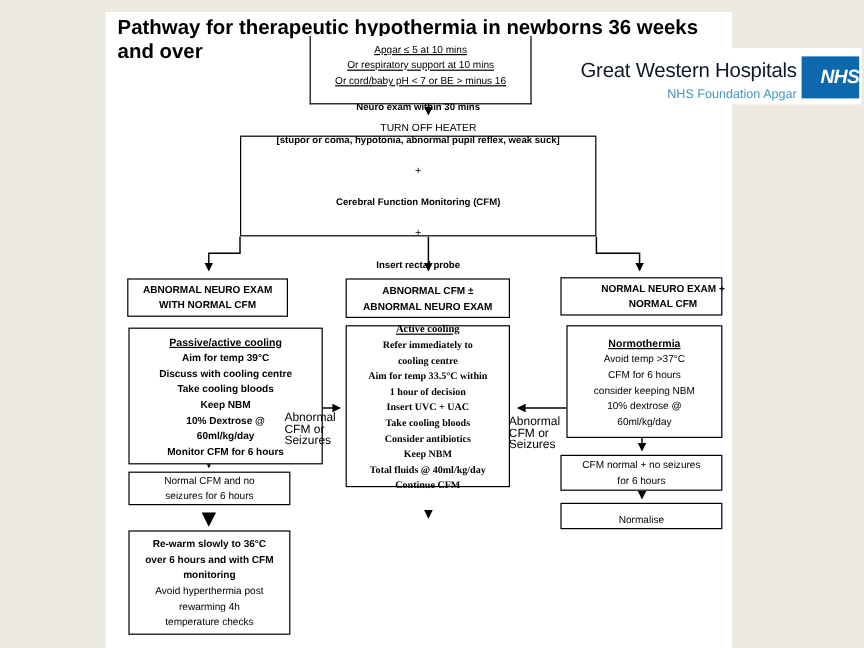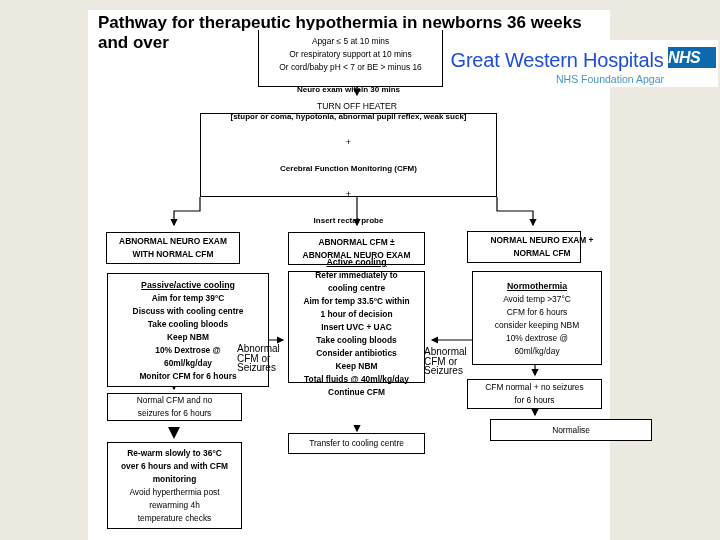--- a/index.html
+++ b/index.html
@@ -25,26 +25,26 @@
   .ln.b{font-weight:bold;}
   .ln.plus{font-size:9px;line-height:11px;}
   .boxtitle{font-size:8.8px;font-weight:bold;text-decoration:underline;line-height:14px;white-space:nowrap;}
   .heater{
     position:absolute;left:280px;top:101px;width:154px;text-align:center;
     font-size:8.6px;font-weight:normal;white-space:nowrap;
   }
   .sidelabel{position:absolute;width:44px;font-size:10px;line-height:9.5px;text-align:left;}
   .logo-backdrop{position:absolute;left:608px;top:40px;width:110px;height:47px;background:#fff;}
   .hospital{
-    position:absolute;left:450px;top:49px;width:214px;text-align:center;
-    font-size:20px;color:#1d4ed8;letter-spacing:-0.2px;
+    position:absolute;left:450px;top:49px;width:214px;text-align:right;
+    font-size:17px;color:#0f172a;letter-spacing:-0.2px;
   }
   .nhsbox{
-    position:absolute;left:668px;top:47px;width:48px;height:21px;
-    background:var(--nhs-blue,#0d69ae);display:flex;align-items:center;justify-content:flex-start;
+    position:absolute;left:668px;top:47px;width:48px;height:35px;
+    background:var(--nhs-blue,#0d69ae);display:flex;align-items:center;justify-content:flex-end;
   }
   .nhsbox span{color:#fff;font-weight:bold;font-style:italic;font-size:16px;letter-spacing:-0.5px;}
   .trust{
     position:absolute;left:450px;top:73px;width:214px;text-align:right;
     font-size:10.5px;color:var(--trust-blue,#4596bc);
   }
 </style>
 </head>
 <body>
 
@@ -68,21 +68,21 @@
       <path d="M174,383 V389" marker-end="url(#arr)"></path>
       <path d="M174,428 V437" stroke-width="2" marker-end="url(#arr)"></path>
       <path d="M357,426 V431" marker-end="url(#arr)"></path>
       <path d="M535,365 V375" marker-end="url(#arr)"></path>
       <path d="M535,409 V415" marker-end="url(#arr)"></path>
       <path d="M242,340 H283" marker-end="url(#arr)"></path>
       <path d="M472,340 H432" marker-end="url(#arr)"></path>
     </g>
   </svg>
 
-  <div class="box" style="left:258px;top:30px;width:185px;height:57px;border-top:none;justify-content:flex-start;padding-top:5px;">
+  <div class="box" style="left:258px;top:30px;width:185px;height:57px;border-top:none;justify-content:flex-start;padding-top:5px;text-decoration:underline;">
     <div class="ln">Apgar ≤ 5 at 10 mins</div>
     <div class="ln">Or respiratory support at 10 mins</div>
     <div class="ln">Or cord/baby pH &lt; 7 or BE &gt; minus 16</div>
   </div>
 
   <div class="heater">TURN OFF HEATER</div>
 
   <div class="box" style="left:200px;top:113px;width:297px;height:84px;gap:14px;">
     <div class="ln sm b">Neuro exam within 30 mins</div>
     <div class="ln sm b">[stupor or coma, hypotonia, abnormal pupil reflex, weak suck]</div>
@@ -93,37 +93,37 @@
   </div>
 
   <div class="box" style="left:106px;top:232px;width:134px;height:32px;">
     <div class="ln b">ABNORMAL NEURO EXAM</div>
     <div class="ln b">WITH NORMAL CFM</div>
   </div>
   <div class="box" style="left:288px;top:232px;width:137px;height:33px;">
     <div class="ln b">ABNORMAL CFM ±</div>
     <div class="ln b">ABNORMAL NEURO EXAM</div>
   </div>
-  <div class="box" style="left:467px;top:231px;width:114px;height:32px;padding-left:36px;">
+  <div class="box" style="left:467px;top:231px;width:135px;height:32px;padding-left:36px;">
     <div class="ln b">NORMAL NEURO EXAM +</div>
     <div class="ln b">NORMAL CFM</div>
   </div>
 
   <div class="box" style="left:107px;top:273px;width:162px;height:114px;">
     <div class="boxtitle">Passive/active cooling</div>
     <div class="ln b">Aim for temp 39°C</div>
     <div class="ln b">Discuss with cooling centre</div>
     <div class="ln b">Take cooling bloods</div>
     <div class="ln b">Keep NBM</div>
     <div class="ln b">10% Dextrose @</div>
     <div class="ln b">60ml/kg/day</div>
     <div class="ln b">Monitor CFM for 6 hours</div>
   </div>
 
-  <div class="box" style="left:288px;top:271px;width:137px;height:112px;">
+  <div class="box" style="left:288px;top:271px;width:137px;height:135px;font-family:Liberation Serif, serif;">
     <div class="boxtitle">Active cooling</div>
     <div class="ln b">Refer immediately to</div>
     <div class="ln b">cooling centre</div>
     <div class="ln b">Aim for temp 33.5°C within</div>
     <div class="ln b">1 hour of decision</div>
     <div class="ln b">Insert UVC + UAC</div>
     <div class="ln b">Take cooling bloods</div>
     <div class="ln b">Consider antibiotics</div>
     <div class="ln b">Keep NBM</div>
     <div class="ln b">Total fluids @ 40ml/kg/day</div>
@@ -156,29 +156,26 @@
   </div>
   <div class="box" style="left:107px;top:442px;width:135px;height:87px;">
     <div class="ln b">Re-warm slowly to 36°C</div>
     <div class="ln b">over 6 hours and with CFM</div>
     <div class="ln b">monitoring</div>
     <div class="ln">Avoid hyperthermia post</div>
     <div class="ln">rewarming 4h</div>
     <div class="ln">temperature checks</div>
   </div>
 
-  <div class="box" style="left:288px;top:433px;width:137px;height:21px;">
-    <div class="ln">Transfer to cooling centre</div>
-  </div>
 
   <div class="box" style="left:467px;top:379px;width:135px;height:30px;">
     <div class="ln">CFM normal + no seizures</div>
     <div class="ln">for 6 hours</div>
   </div>
-  <div class="box" style="left:490px;top:419px;width:162px;height:22px;">
+  <div class="box" style="left:467px;top:419px;width:135px;height:22px;justify-content:flex-end;">
     <div class="ln">Normalise</div>
   </div>
 
   <div class="logo-backdrop"></div>
   <div class="hospital">Great Western Hospitals</div>
   <div class="nhsbox">
     <span>NHS</span>
   </div>
   <div class="trust">NHS Foundation Apgar</div>
 

